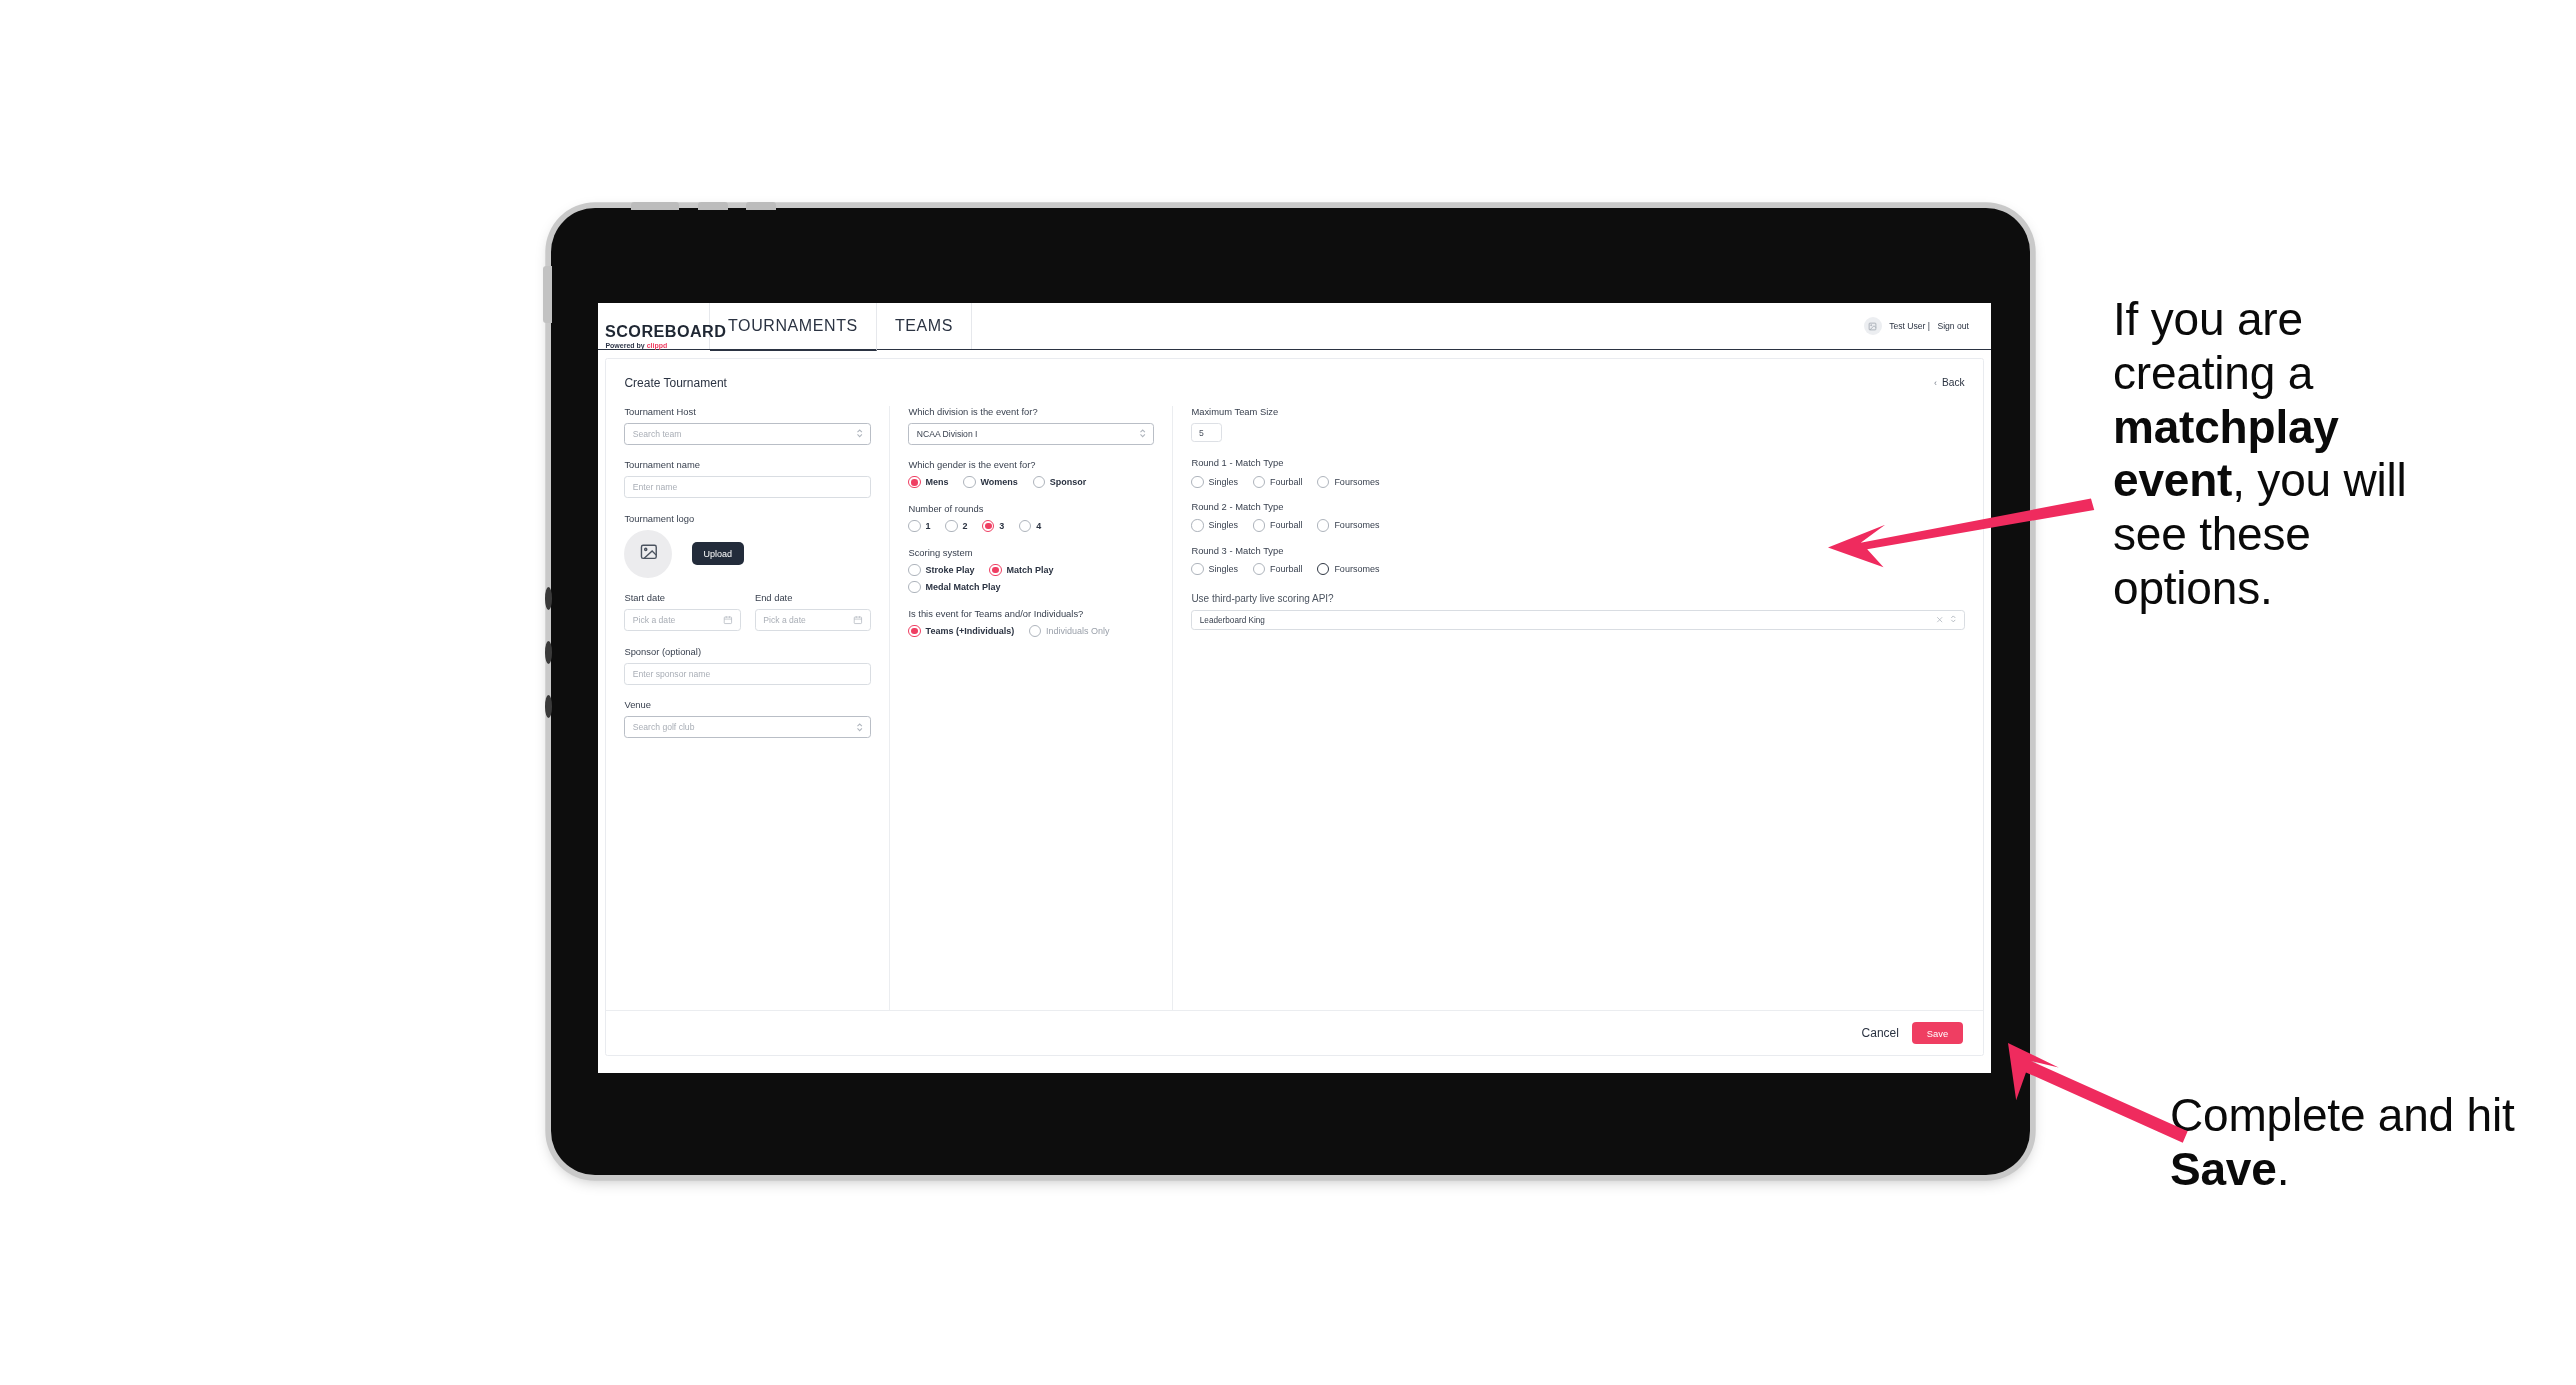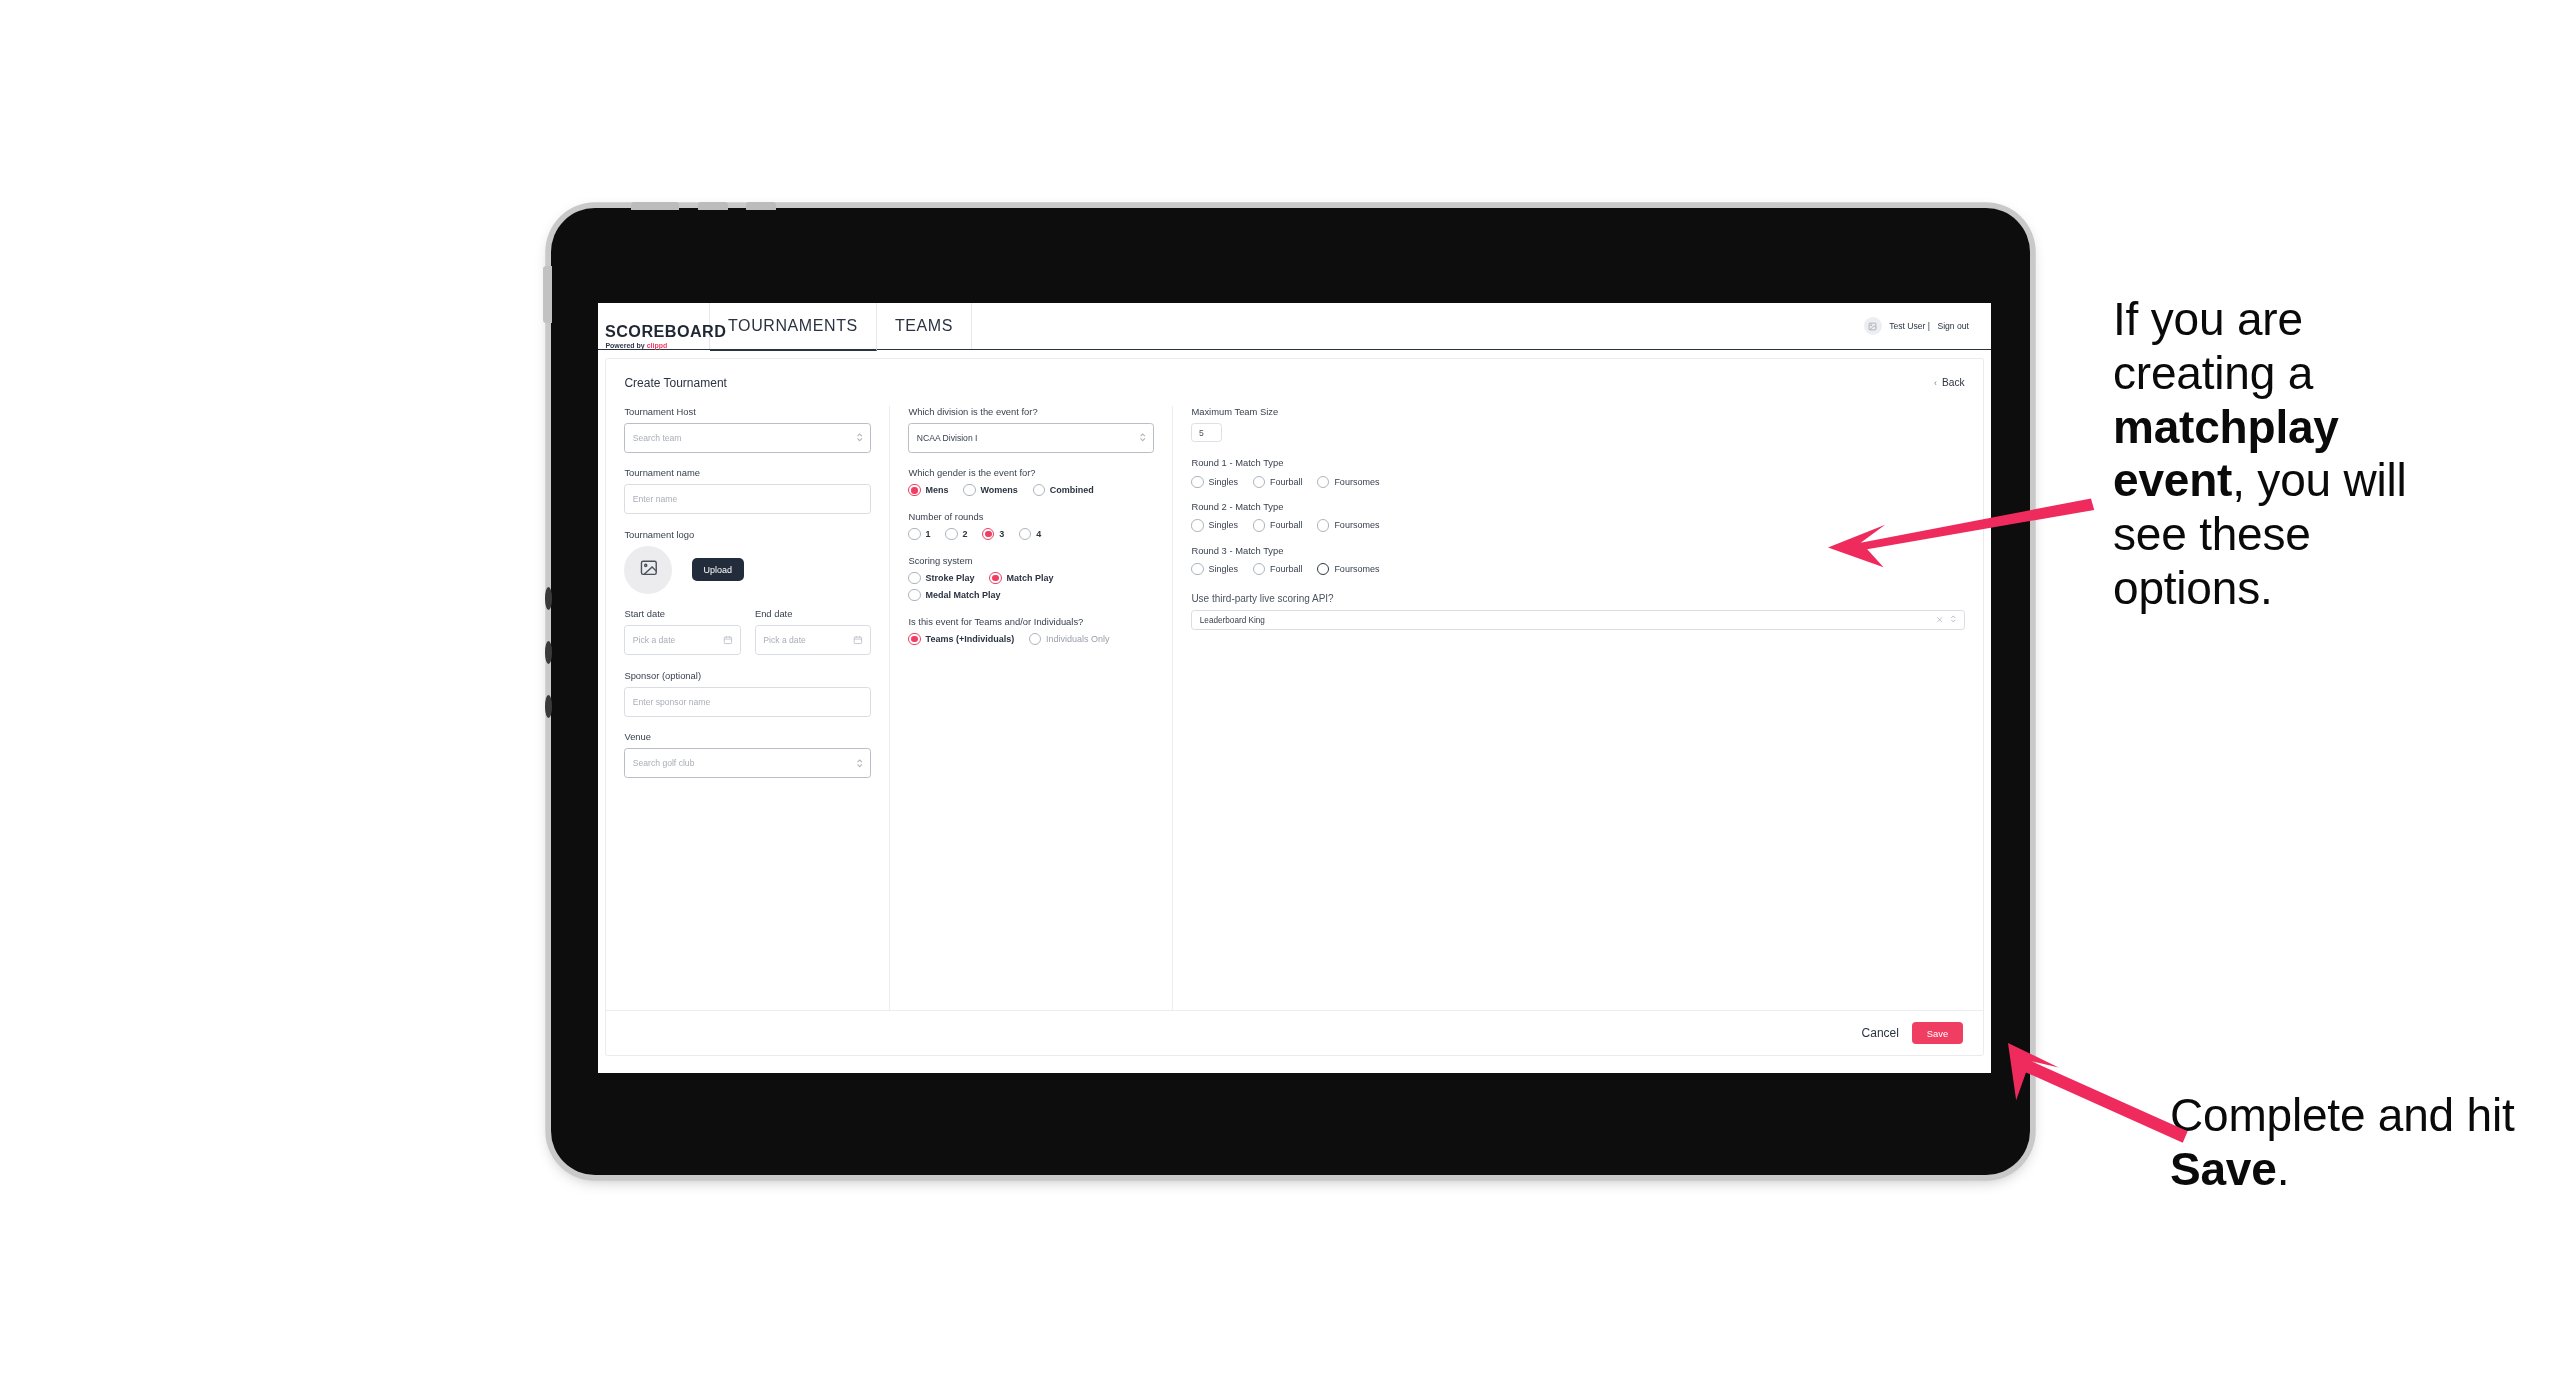--- a/index.html
+++ b/index.html
@@ -91,21 +91,21 @@
   .col{box-sizing:border-box;padding:0 18px;}
   .col1{width:284px;border-right:0.8px solid #ebedf0;}
   .col2{width:283px;border-right:0.8px solid #ebedf0;}
   .col3{width:auto;flex:1;}
 
   .flabel{font-size:9.4px;color:#39414f;margin:0 0 5.7px 0;}
   .flabel.small{font-size:10px;color:#4b535f;}
   .fgroup{margin-bottom:14.8px;}
 
   .inp{
-    height:30px;border:0.8px solid #b9bec6;border-radius:3.3px;
+    height:22px;border:0.8px solid #b9bec6;border-radius:3.3px;
     background:#fff;display:flex;align-items:center;padding:0 7.4px;
     font-size:8.6px;color:#a9aeb6;box-sizing:border-box;width:100%;
   }
   .inp.light{border-color:#d9dde2;}
   .inp .val{color:#39414f;}
   .inp .tail{margin-left:auto;display:flex;align-items:center;gap:6.6px;color:#b0b6be;font-size:9px;}
 
   .row2{display:flex;gap:14px;}
   .row2 > div{flex:1;}
 
@@ -323,21 +323,21 @@
             <div class="radio-item">
               <span class="rdot checked"></span>
               <span class="rlabel">Mens</span>
             </div>
             <div class="radio-item">
               <span class="rdot"></span>
               <span class="rlabel">Womens</span>
             </div>
             <div class="radio-item">
               <span class="rdot"></span>
-              <span class="rlabel">Combined</span>
+              <span class="rlabel">Sponsor</span>
             </div>
           </div>
         </div>
 
         <div class="fgroup">
           <div class="flabel">Number of rounds</div>
           <div class="radios">
             <div class="radio-item">
               <span class="rdot"></span>
               <span class="rlabel">1</span>

